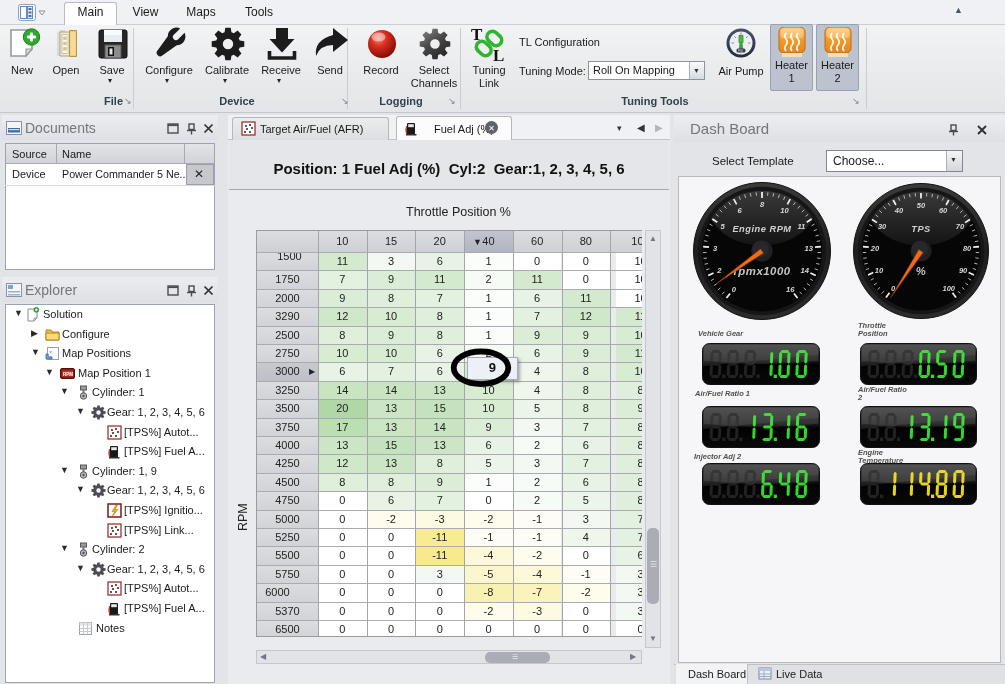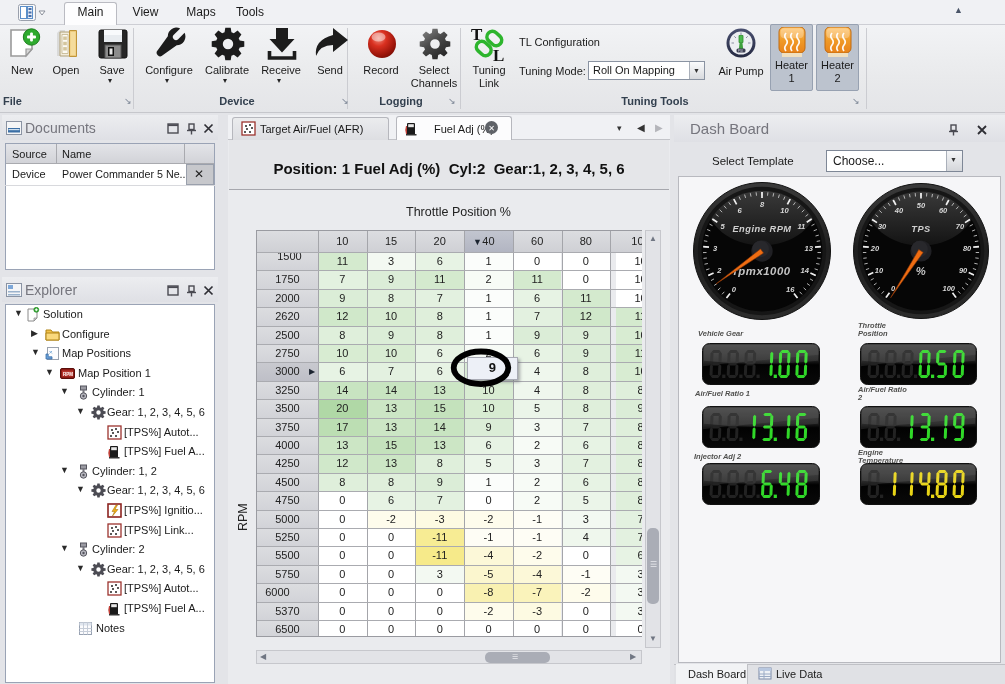--- a/index.html
+++ b/index.html
@@ -20,27 +20,27 @@
 <rect x="10.5" y="3.5" width="5" height="12" fill="#e8eef6" stroke="#5b8fc9"></rect>
 <rect x="11.5" y="5" width="3" height="2" fill="#4a6ea9"></rect>
     <rect x="11.5" y="8.5" width="3" height="2" fill="#4a6ea9"></rect>
     <rect x="11.5" y="12" width="3" height="2" fill="#4a6ea9"></rect>
 <path d="M22 8 l6 0 -3 4 z" fill="#fff" stroke="#8a8f9a" stroke-width="1"></path>
 </svg>
 <div class="abs" style="left:64px;top:2px;width:53px;height:24px;background:#fdfdfe;border:1px solid #babbc2;border-bottom:none;border-radius:3px 3px 0 0"></div>
 <div class="abs" style="left:64px;top:5px;width:53px;text-align:center;font-size:12px;color:#1a1a1a">Main</div>
 <div class="abs" style="left:123px;top:5px;width:45px;text-align:center;font-size:12px;color:#1a1a1a">View</div>
 <div class="abs" style="left:178px;top:5px;width:46px;text-align:center;font-size:12px;color:#1a1a1a">Maps</div>
-<div class="abs" style="left:236px;top:5px;width:46px;text-align:left;font-size:12px;color:#1a1a1a">Tools</div>
+<div class="abs" style="left:236px;top:5px;width:46px;text-align:center;font-size:12px;color:#1a1a1a">Tools</div>
 <div class="abs" style="left:0;top:25px;width:1005px;height:88px;background:linear-gradient(#f2f3f5,#e9eaec 60%,#e4e5e8);border-bottom:1px solid #c6c7cc"></div>
 <div class="abs" style="left:133px;top:28px;width:1px;height:81px;background:#cbccd1"></div>
 <div class="abs" style="left:347px;top:28px;width:1px;height:81px;background:#cbccd1"></div>
 <div class="abs" style="left:460px;top:28px;width:1px;height:81px;background:#cbccd1"></div>
 <div class="abs" style="left:866px;top:28px;width:1px;height:81px;background:#cbccd1"></div>
-<div class="abs" style="left:3px;top:95px;width:120px;text-align:left;font-size:11px;font-weight:bold;color:#33404f">File</div>
+<div class="abs" style="left:3px;top:95px;width:120px;text-align:right;font-size:11px;font-weight:bold;color:#33404f">File</div>
 <div class="abs" style="left:177px;top:95px;width:120px;text-align:center;font-size:11px;font-weight:bold;color:#33404f">Device</div>
 <div class="abs" style="left:341px;top:95px;width:120px;text-align:center;font-size:11px;font-weight:bold;color:#33404f">Logging</div>
 <div class="abs" style="left:595px;top:95px;width:120px;text-align:center;font-size:11px;font-weight:bold;color:#33404f">Tuning Tools</div>
 <div class="abs" style="left:124px;top:96px;font-size:9px;color:#7a8494">↘</div>
 <div class="abs" style="left:341px;top:96px;font-size:9px;color:#7a8494">↘</div>
 <div class="abs" style="left:448px;top:96px;font-size:9px;color:#7a8494">↘</div>
 <div class="abs" style="left:852px;top:96px;font-size:9px;color:#7a8494">↘</div>
 <div class="abs" style="left:954px;top:5px;font-size:9px;color:#4a5568">▲</div>
 <div class="abs" style="left:-23px;top:64px;width:90px;text-align:center;font-size:11px;color:#1a1a1a">New</div>
 <div class="abs" style="left:21px;top:64px;width:90px;text-align:center;font-size:11px;color:#1a1a1a">Open</div>
@@ -307,21 +307,21 @@
 <rect x="2" y="13" width="10.5" height="1.5" fill="#333"></rect>
 </svg>
 <div class="tree-item" style="left:124px;top:445.20000000000016px">[TPS%] Fuel A...</div>
 <div class="abs" style="left:60px;top:464.8000000000002px;font-size:9px;color:#2a2a2a">▼</div>
 <svg class="abs" style="left:76px;top:463.8000000000002px" width="15" height="15" viewBox="0 0 15 15">
 <rect x="4.5" y="1" width="6" height="4" fill="#9a9aa2" stroke="#55555e"></rect>
 <rect x="6.5" y="5" width="2" height="4" fill="#77777f"></rect>
 <circle cx="7.5" cy="11" r="3.2" fill="#b8b8c0" stroke="#55555e"></circle>
 <circle cx="7.5" cy="11" r="1.2" fill="#55555e"></circle>
 </svg>
-<div class="tree-item" style="left:92px;top:464.8000000000002px">Cylinder: 1, 2</div>
+<div class="tree-item" style="left:92px;top:464.8000000000002px">Cylinder: 1, 9</div>
 <div class="abs" style="left:76px;top:484.4000000000002px;font-size:9px;color:#2a2a2a">▼</div>
 <svg class="abs" style="left:91px;top:483.4000000000002px" width="15" height="15" viewBox="0 0 15 15">
 <path d="M14.60 6.32 L14.60 8.68 L12.59 8.99 L12.15 10.04 L13.36 11.69 L11.69 13.36 L10.04 12.15 L8.99 12.59 L8.68 14.60 L6.32 14.60 L6.01 12.59 L4.96 12.15 L3.31 13.36 L1.64 11.69 L2.85 10.04 L2.41 8.99 L0.40 8.68 L0.40 6.32 L2.41 6.01 L2.85 4.96 L1.64 3.31 L3.31 1.64 L4.96 2.85 L6.01 2.41 L6.32 0.40 L8.68 0.40 L8.99 2.41 L10.04 2.85 L11.69 1.64 L13.36 3.31 L12.15 4.96 L12.59 6.01 Z M 9.70 7.50 A 2.2 2.2 0 1 0 5.30 7.50 A 2.2 2.2 0 1 0 9.70 7.50 Z" fill="#4c4c54" fill-rule="evenodd"></path>
 </svg>
 <div class="tree-item" style="left:107px;top:484.4000000000002px">Gear: 1, 2, 3, 4, 5, 6</div>
 <svg class="abs" style="left:107px;top:503.0000000000002px" width="15" height="15" viewBox="0 0 15 15">
 <rect x="1" y="1" width="13" height="13" fill="#fff" stroke="#8c2420" stroke-width="1.6"></rect>
 <path d="M9 2 L5 8.5 H7.5 L5.5 13 L11 6.5 H8 L10.5 2 Z" fill="#f0b018" stroke="#9c6a00" stroke-width="0.5"></path>
 </svg>
 <div class="tree-item" style="left:124px;top:504.0000000000002px">[TPS%] Ignitio...</div>
@@ -436,21 +436,21 @@
 <div class="abs" style="left:0;top:57.8px;width:61px;height:18.4px;background:linear-gradient(#dcdde0,#d2d3d8)"></div>
 <div class="rowhead" style="left:0;top:57.8px;width:61px;height:18.4px;line-height:18.4px">2000</div>
 <div class="cell" style="left:61.0px;top:57.8px;width:48.7px;height:18.4px;line-height:18.4px;background:#dbedd7">9</div>
 <div class="cell" style="left:109.7px;top:57.8px;width:48.7px;height:18.4px;line-height:18.4px;background:#dfefdb">8</div>
 <div class="cell" style="left:158.4px;top:57.8px;width:48.7px;height:18.4px;line-height:18.4px;background:#e3f1e0">7</div>
 <div class="cell" style="left:207.1px;top:57.8px;width:48.7px;height:18.4px;line-height:18.4px;background:#fbfdfb">1</div>
 <div class="cell" style="left:255.8px;top:57.8px;width:48.7px;height:18.4px;line-height:18.4px;background:#e7f3e4">6</div>
 <div class="cell" style="left:304.5px;top:57.8px;width:48.7px;height:18.4px;line-height:18.4px;background:#d4eace">11</div>
 <div class="cell" style="left:359.2px;top:57.8px;width:48.7px;height:18.4px;line-height:18.4px;background:#ffffff">10</div>
 <div class="abs" style="left:0;top:76.2px;width:61px;height:18.4px;background:linear-gradient(#dcdde0,#d2d3d8)"></div>
-<div class="rowhead" style="left:0;top:76.2px;width:61px;height:18.4px;line-height:18.4px">2620</div>
+<div class="rowhead" style="left:0;top:76.2px;width:61px;height:18.4px;line-height:18.4px">3290</div>
 <div class="cell" style="left:61.0px;top:76.2px;width:48.7px;height:18.4px;line-height:18.4px;background:#d0e8ca">12</div>
 <div class="cell" style="left:109.7px;top:76.2px;width:48.7px;height:18.4px;line-height:18.4px;background:#d8ecd2">10</div>
 <div class="cell" style="left:158.4px;top:76.2px;width:48.7px;height:18.4px;line-height:18.4px;background:#dfefdb">8</div>
 <div class="cell" style="left:207.1px;top:76.2px;width:48.7px;height:18.4px;line-height:18.4px;background:#fbfdfb">1</div>
 <div class="cell" style="left:255.8px;top:76.2px;width:48.7px;height:18.4px;line-height:18.4px;background:#e3f1e0">7</div>
 <div class="cell" style="left:304.5px;top:76.2px;width:48.7px;height:18.4px;line-height:18.4px;background:#d0e8ca">12</div>
 <div class="cell" style="left:359.2px;top:76.2px;width:48.7px;height:18.4px;line-height:18.4px;background:#d4eace">11</div>
 <div class="abs" style="left:0;top:94.6px;width:61px;height:18.4px;background:linear-gradient(#dcdde0,#d2d3d8)"></div>
 <div class="rowhead" style="left:0;top:94.6px;width:61px;height:18.4px;line-height:18.4px">2500</div>
 <div class="cell" style="left:61.0px;top:94.6px;width:48.7px;height:18.4px;line-height:18.4px;background:#dfefdb">8</div>

